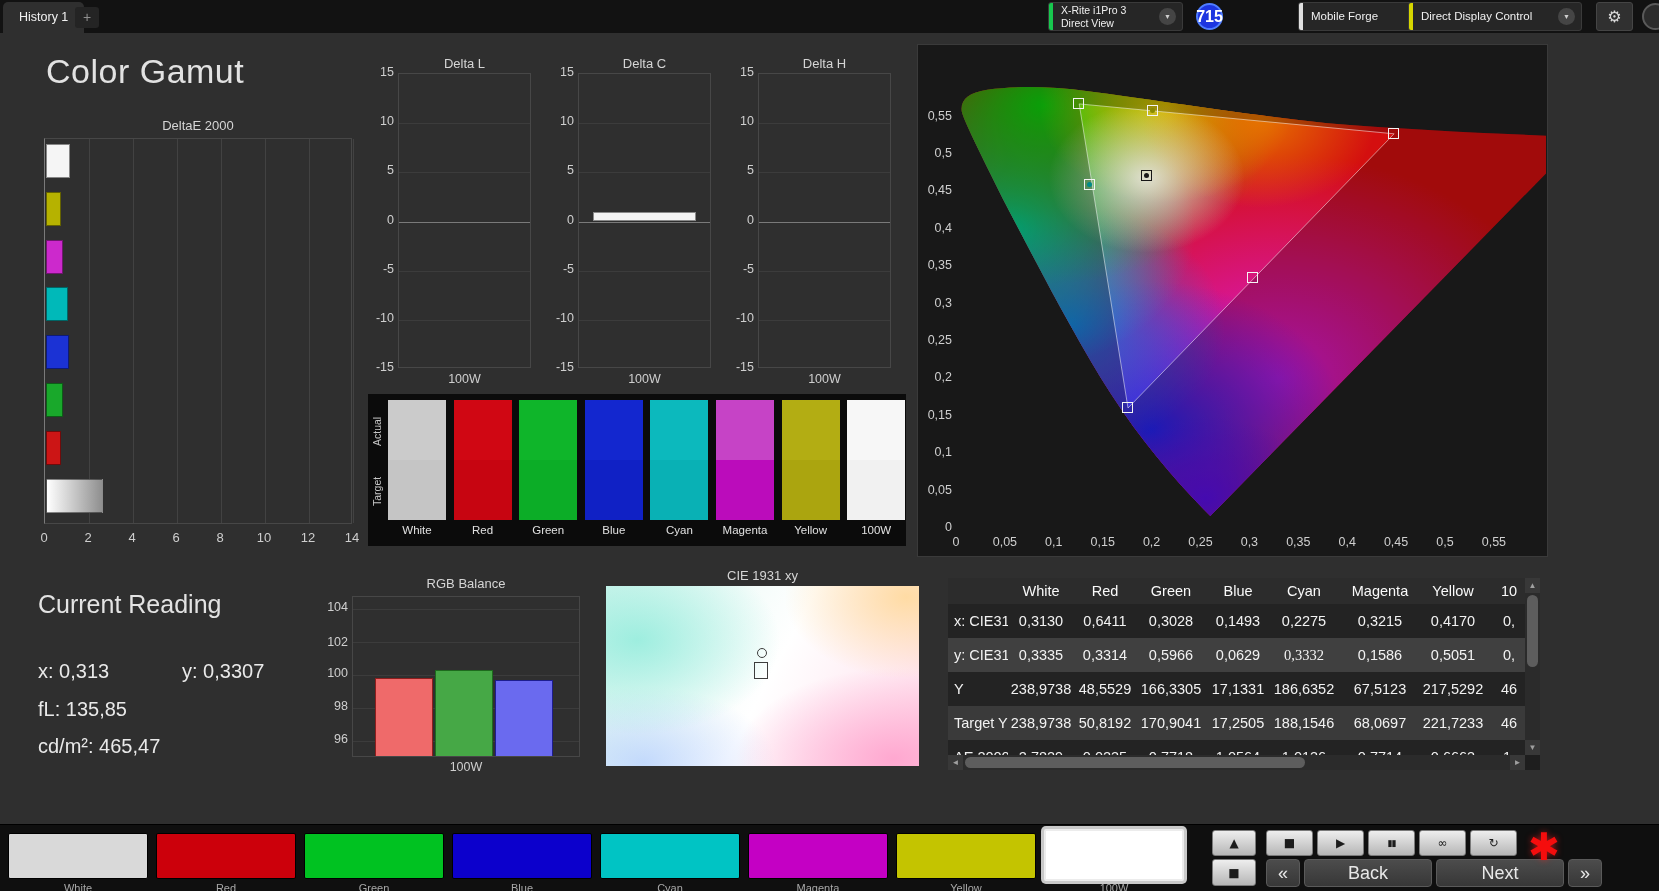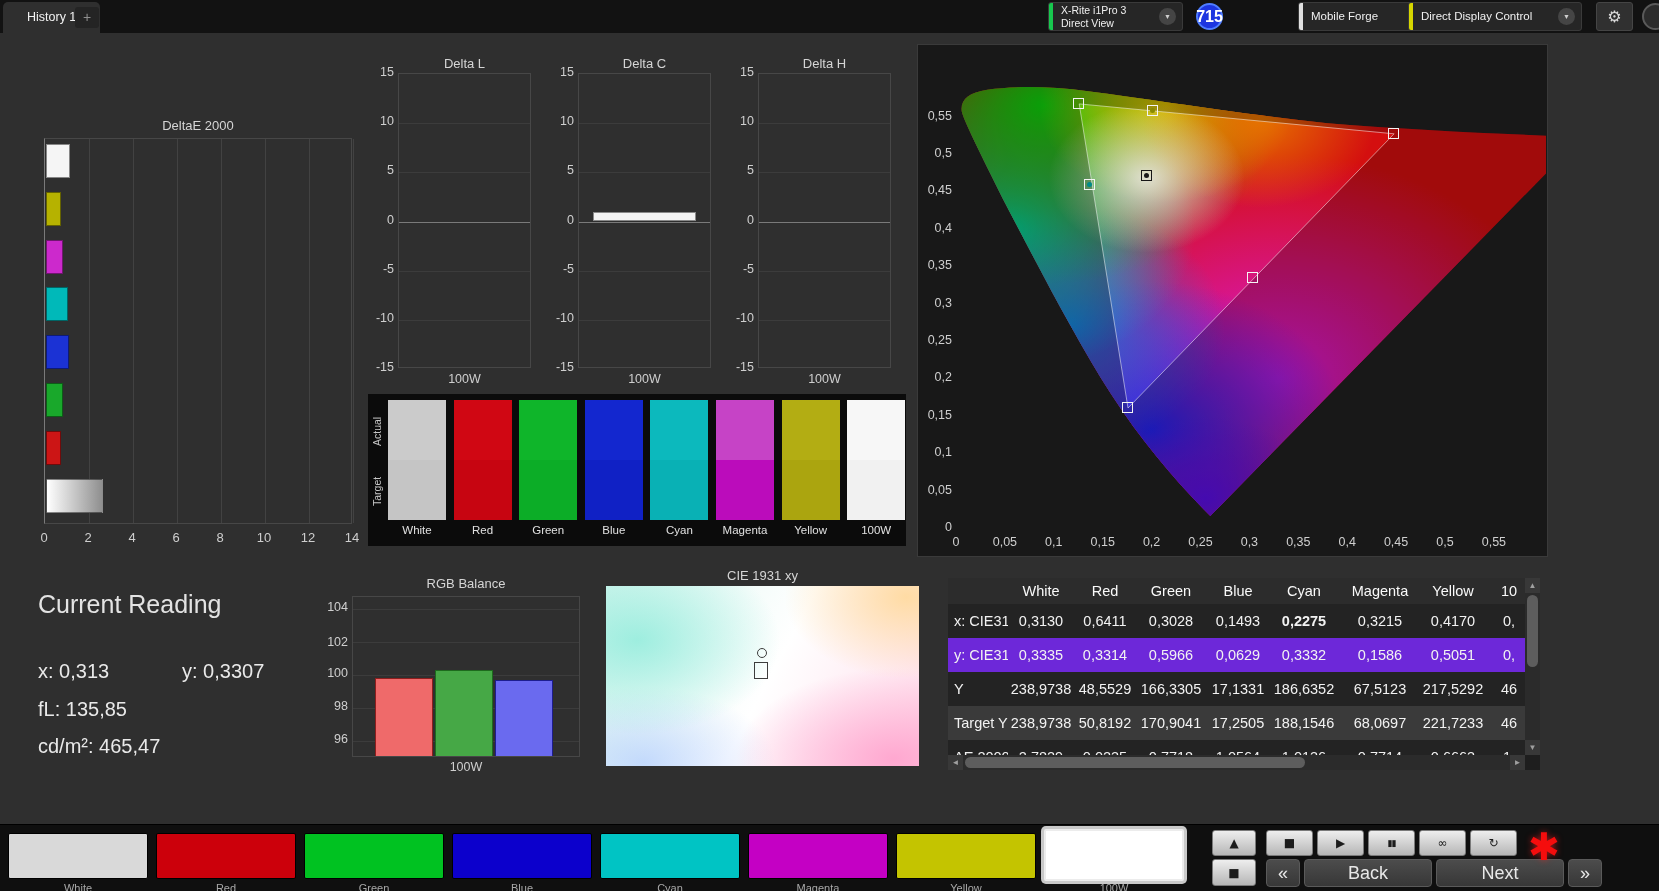--- a/index.html
+++ b/index.html
@@ -2,21 +2,21 @@
 <html><head>
 <meta charset="utf-8">
 <style>
   * { margin:0; padding:0; box-sizing:border-box; }
   html,body { background:#1a1a1a; }
   .app { position:relative; width:1659px; height:891px; background:#2f2f2f; overflow:hidden;
          font-family:"Liberation Sans", sans-serif; color:#e6e6e6; }
 
   
   .topbar { position:absolute; left:0; top:0; width:1659px; height:33px; background:#121212; }
-  .tab { position:absolute; left:3px; top:2px; height:31px; padding:0 24px; background:#2f2f2f;
+  .tab { position:absolute; left:3px; top:2px; height:31px; padding:0 16px; background:#2f2f2f;
          border-radius:5px 5px 0 0; font-size:12.5px; line-height:31px; color:#f2f2f2; }
   .tab-add { position:absolute; left:75px; top:7px; width:24px; height:21px; background:#242424;
              border-radius:3px; color:#8f8f8f; text-align:center; line-height:21px; font-size:14px; }
   .dd { position:absolute; top:2px; height:29px; background:#262626; border:1px solid #3a3a3a;
         border-radius:3px; display:flex; align-items:center; }
   .dd-accent { width:4px; align-self:stretch; border-radius:2px 0 0 2px; }
   .dd-label { flex:1; padding:0 8px; font-size:11.5px; color:#f0f0f0; line-height:1.2; white-space:nowrap; }
   .dd-label.two { font-size:10.5px; }
   .dd-arrow { flex:none; width:17px; height:17px; background:#454545; border-radius:50%; color:#cfcfcf;
               font-size:7px; display:flex; align-items:center; justify-content:center; margin-right:6px; }
@@ -163,20 +163,21 @@
       <div class="dd-label">Direct Display Control</div>
       <div class="dd-arrow">▼</div>
     </div>
 
     <div class="iconbtn" style="left:1596px;">
       <span>⚙</span>
     </div>
     <div class="powerbtn" style="left:1642px;"></div>
   </div>
 
+  <div class="page-title">Color Gamut</div>
 
   <div id="deltae-wrap">
     <div class="chart-title" id="deltae-title">DeltaE 2000</div>
     <div class="plot" id="deltae-plot">
         <div class="vline" style="left: 44px;"></div>
         <div class="vline" style="left: 88px;"></div>
         <div class="vline" style="left: 132px;"></div>
         <div class="vline" style="left: 176px;"></div>
         <div class="vline" style="left: 220px;"></div>
         <div class="vline" style="left: 264px;"></div>
@@ -432,32 +433,32 @@
           <div class="tc" style="width: 84px;">Magenta</div>
           <div class="tc" style="width: 62px;">Yellow</div>
           <div class="tc" style="width: 50px;">10</div>
         </div>
         <div class="trow" style="background: rgb(35, 35, 35);">
           <div class="tc lab" style="width: 60px;">x: CIE31</div>
           <div class="tc" style="width: 66px;">0,3130</div>
           <div class="tc" style="width: 62px;">0,6411</div>
           <div class="tc" style="width: 70px;">0,3028</div>
           <div class="tc" style="width: 64px;">0,1493</div>
-          <div class="tc" style="width: 68px; font-weight: bold;">0,2275</div>
+          <div class="tc" style="width: 68px;">0,2275</div>
           <div class="tc" style="width: 84px;">0,3215</div>
           <div class="tc" style="width: 62px;">0,4170</div>
           <div class="tc" style="width: 50px;">0,</div>
         </div>
-        <div class="trow" style="background: #6d28d9; justify-content: space-between;">
+        <div class="trow" style="background: #404040; justify-content: space-between;">
           <div class="tc lab" style="width: 60px;">y: CIE31</div>
           <div class="tc" style="width: 66px;">0,3335</div>
           <div class="tc" style="width: 62px;">0,3314</div>
           <div class="tc" style="width: 70px;">0,5966</div>
           <div class="tc" style="width: 64px;">0,0629</div>
-          <div class="tc" style="width: 68px;">0,3332</div>
+          <div class="tc" style="width: 68px; font-family: Liberation Serif, serif;">0,3332</div>
           <div class="tc" style="width: 84px;">0,1586</div>
           <div class="tc" style="width: 62px;">0,5051</div>
           <div class="tc" style="width: 50px;">0,</div>
         </div>
         <div class="trow" style="background: rgb(35, 35, 35);">
           <div class="tc lab" style="width: 60px;">Y</div>
           <div class="tc" style="width: 66px;">238,9738</div>
           <div class="tc" style="width: 62px;">48,5529</div>
           <div class="tc" style="width: 70px;">166,3305</div>
           <div class="tc" style="width: 64px;">17,1331</div>

